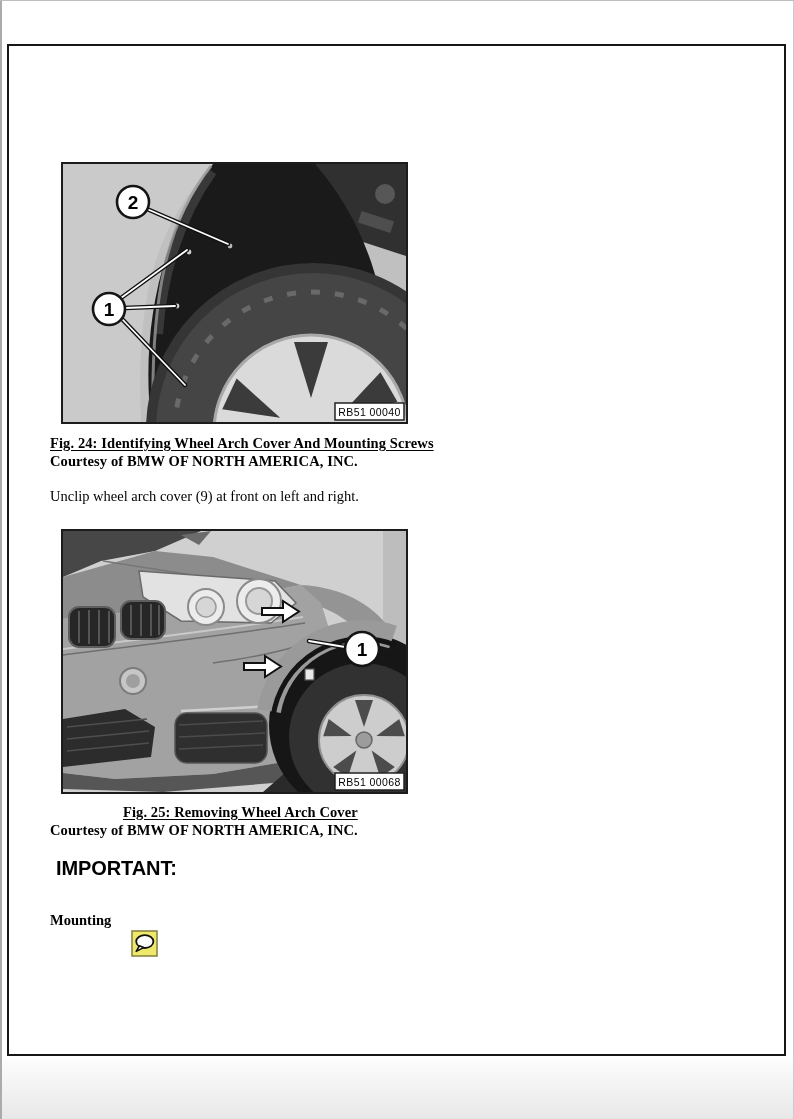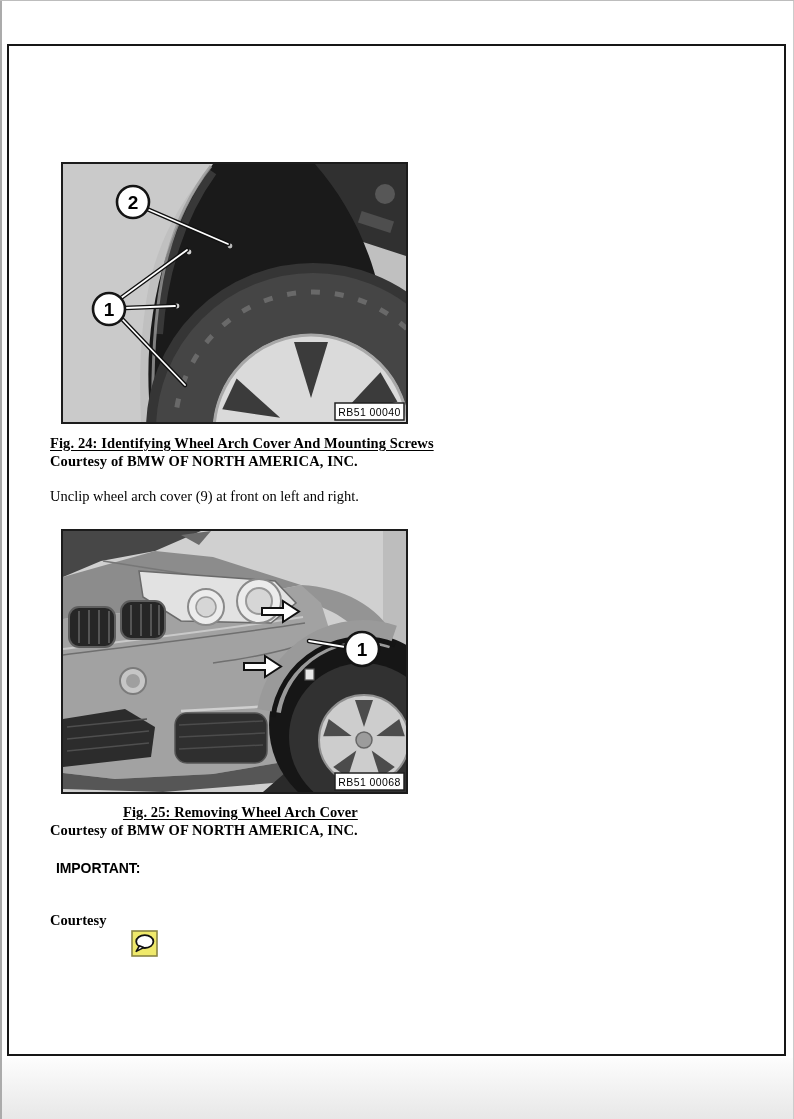--- a/index.html
+++ b/index.html
@@ -21,21 +21,21 @@
   .caption { position:absolute; left:41px; font-weight:bold; font-size:14.5px;
              line-height:18px; letter-spacing:0.1px; }
   .cap-a { top:388px; }
   .cap-b { top:757px;text-align:right; }
   .caption .title { text-decoration:underline; text-underline-offset:2px;font-family:Liberation Serif, serif; }
 
   .body-text { position:absolute; left:41px; top:441px; font-size:14.5px; line-height:18px; }
 
   .important { position:absolute; left:47px; top:812px; display:flex;
                font-family:"Liberation Sans", sans-serif; font-weight:bold;
-               font-size:14px; line-height:21.5px; letter-spacing:-0.1px;justify-content:center; }
+               font-size:20px; line-height:21.5px; letter-spacing:-0.1px;justify-content:center; }
   .important .imp-label { flex:none; width:104px; }
   .important .imp-text  { width:588px; margin-left:9px; }
 
   .removing { position:absolute; left:41px; top:866px; font-weight:bold; font-size:14.5px; }
 
   .note-icon { position:absolute; left:122px; top:884px; width:27px; height:27px; cursor:pointer; }
   .note-icon svg { display:block; width:100%; height:100%; }
 
   .co-num { font-family:"Liberation Sans", sans-serif; font-weight:bold; font-size:19px; }
   .img-label { font-family:"Liberation Sans", sans-serif; font-size:10.5px; letter-spacing:0.4px; }
@@ -219,21 +219,21 @@
 
     <div class="caption cap-b">
       <div class="title">Fig. 25: Removing Wheel Arch Cover</div>
       <div class="courtesy">Courtesy of BMW OF NORTH AMERICA, INC.</div>
     </div>
 
     <div class="important">
       <span class="imp-label">IMPORTANT:</span>
     </div>
 
-    <div class="removing">Courtesy</div>
+    <div class="removing">Mounting</div>
 
     <div class="note-icon" title="">
       <svg viewBox="0 0 27 27">
         <rect x="1" y="1" width="25" height="25" fill="#efe96b" stroke="#8a8544" stroke-width="1.6"></rect>
         <ellipse cx="13.8" cy="11.6" rx="8.6" ry="6.4" fill="#fff" stroke="#111" stroke-width="1.8"></ellipse>
         <path d="M8.4 15.8 L5.2 21.4 L12.6 17.6 Z" fill="#fff" stroke="#111" stroke-width="1.6" stroke-linejoin="round"></path>
       </svg>
     </div>
 
   </div>

